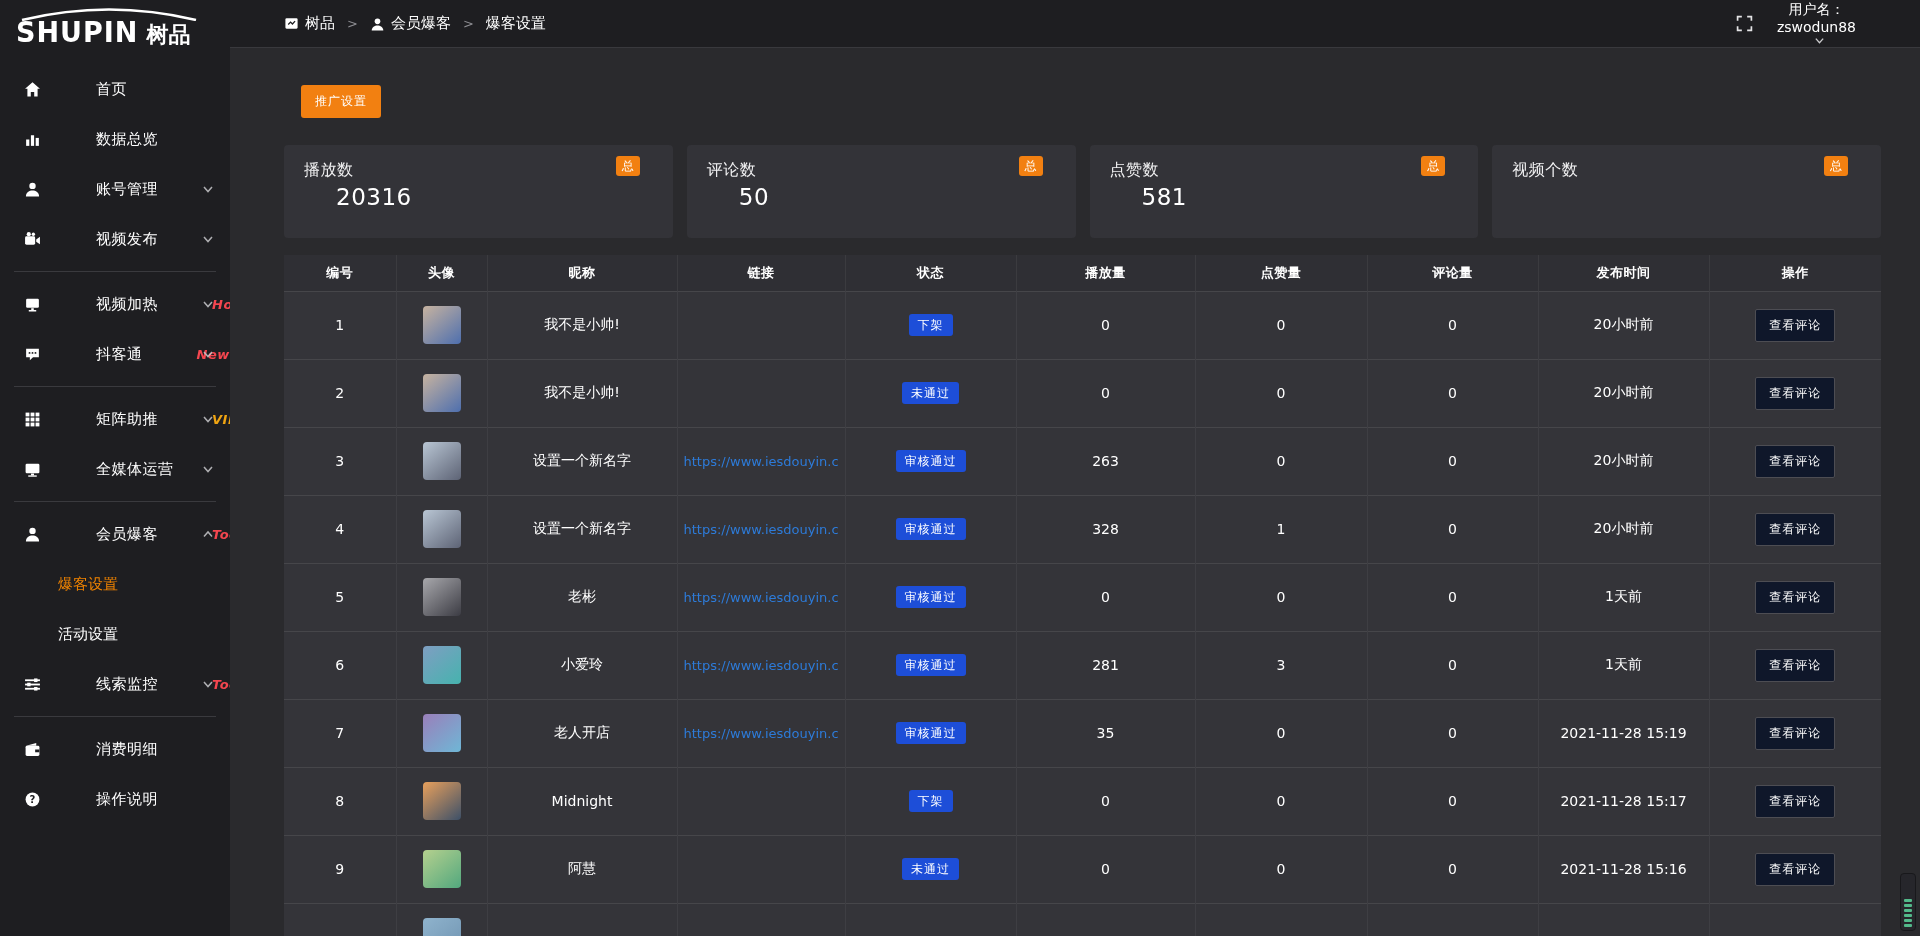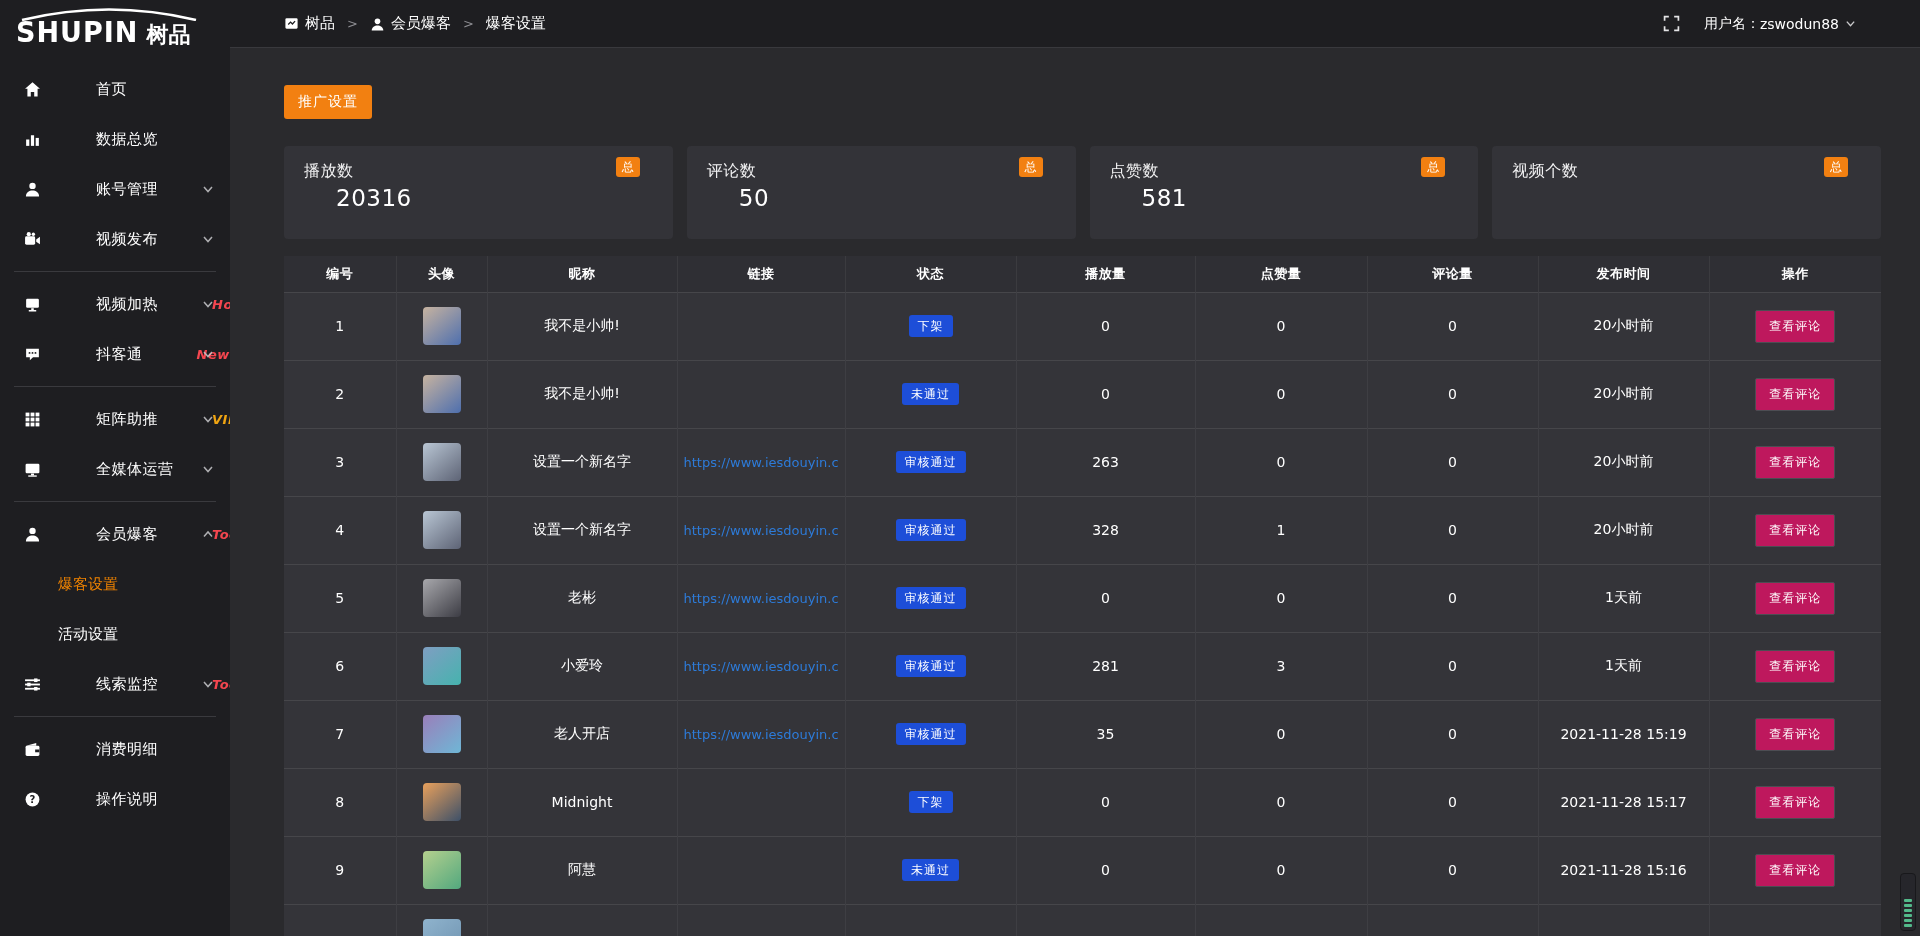--- a/index.html
+++ b/index.html
@@ -36,28 +36,28 @@
     background:#1e1e21; border-bottom:1px solid #39393d;
     display:flex; align-items:center; padding:0 64px 0 54px; z-index:4;
   }
   .crumbs { display:flex; align-items:center; flex:1; }
   .crumb { display:flex; align-items:center; font-size:15px; color:#fff; cursor:pointer; }
   .crumb .icon { width:15px; height:15px; margin-right:6px; display:inline-flex; }
   .crumb-sep { color:#8e8e93; margin:0 12px; font-size:13px; }
   .crumb.current { cursor:default; }
   .top-right { display:flex; align-items:center; gap:24px; }
   .fs-btn { width:17px; height:17px; display:inline-flex; cursor:pointer; }
-  .user-box { display:flex; align-items:center; font-size:14px; color:#fff; cursor:pointer; }
+  .user-box { display:flex; align-items:center; font-size:14px; color:#fff; cursor:pointer;flex-direction:column; }
   .user-box .chev-sm { width:11px; height:11px; margin-left:6px; opacity:.9; }
   
   .content { margin-left:230px; padding:48px 0 0 54px; width:1690px; }
   .promo-btn {
     margin-top:37px; display:inline-block; background:#f28011; color:#fff;
-    font-size:14px; padding:8px 14px; border:none; border-radius:3px; cursor:pointer;
-    font-family:inherit; letter-spacing:1px;
+    font-size:12px; padding:8px 14px; border:none; border-radius:3px; cursor:pointer;
+    font-family:inherit; letter-spacing:1px;margin-left:17px;
   }
   .cards { display:flex; gap:14px; margin-top:27px; width:1597px; }
   .card {
     flex:1; height:93px; background:#333338; border-radius:4px; position:relative;
     padding:15px 20px;
   }
   .card-label { font-size:16px; color:#f2f2f3; letter-spacing:0.5px; }
   .card-value { font-size:23px; color:#fff; margin-top:3px; letter-spacing:0.5px;margin-left:32px; }
   .card-badge {
     position:absolute; top:11px; right:33px; background:#f28011; color:#fff;
@@ -77,21 +77,21 @@
     overflow:hidden; white-space:nowrap;
   }
   .grid td:first-child { border-left:none; }
   .avatar { width:38px; height:38px; border-radius:4px; margin:0 auto; }
   .status-chip {
     display:inline-block; background:#1d4ed8; color:#fff; font-size:12px;
     padding:5px 9px; border-radius:3px; line-height:1; letter-spacing:1px;
   }
   .link-text { color:#2d7bd9; font-size:13px; cursor:pointer; }
   .action-btn {
-    background:#be185d; color:#fff; font-size:12px; padding:7px 13px;
+    background:#0f172a; color:#fff; font-size:12px; padding:7px 13px;
     border:1px solid #4d4d53; border-radius:2px; cursor:pointer; font-family:inherit;
     letter-spacing:1px;
   }
   
   .level-widget {
     position:fixed; right:4px; bottom:5px; width:16px; height:58px;
     background:#26262b; border:1px solid #18181b; border-radius:4px;
     display:flex; flex-direction:column-reverse; padding:3px 3px; gap:2px; z-index:9;
   }
   .level-widget .bar { height:3px; border-radius:1px; background:#53b98a; }

